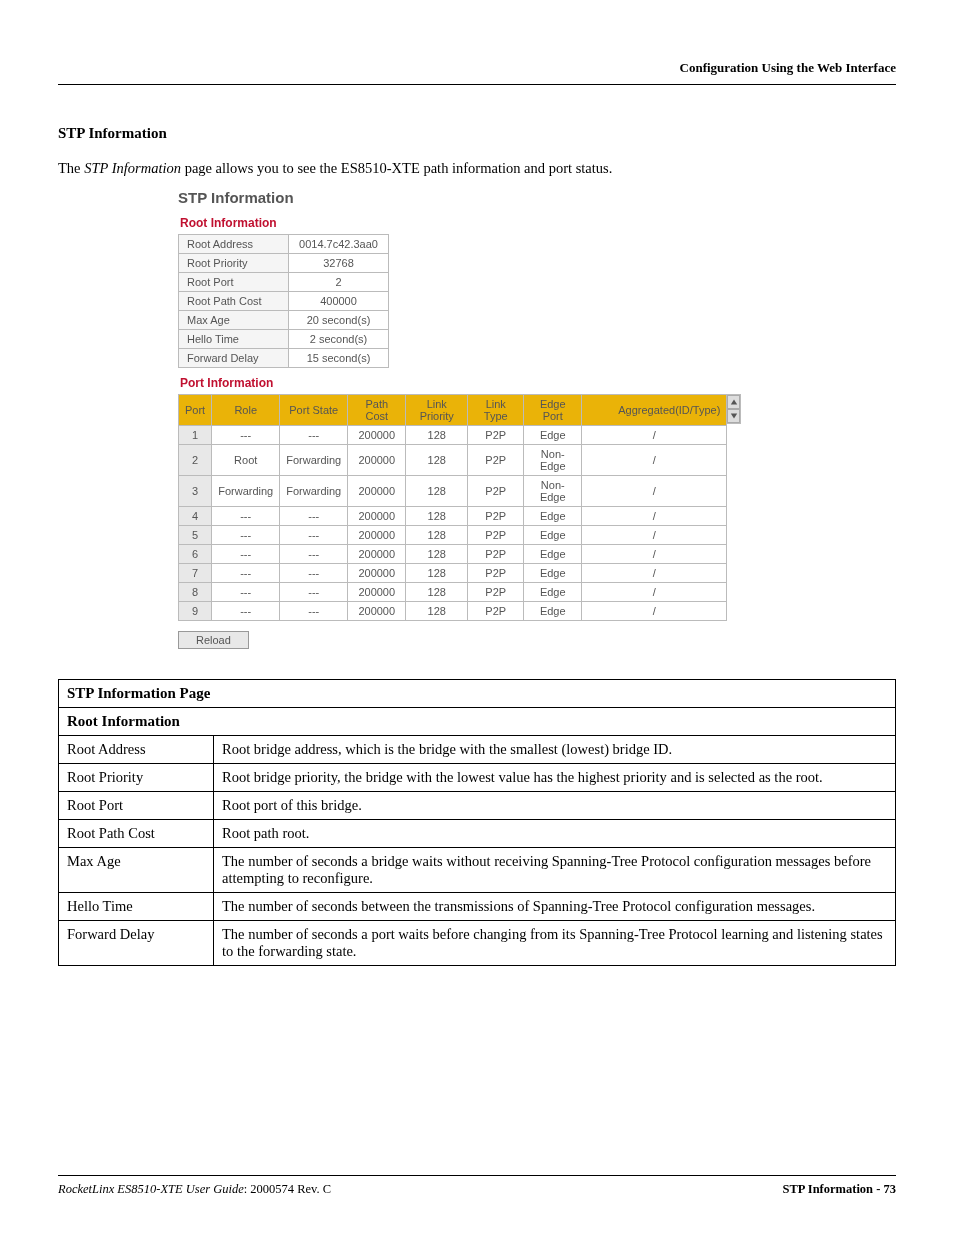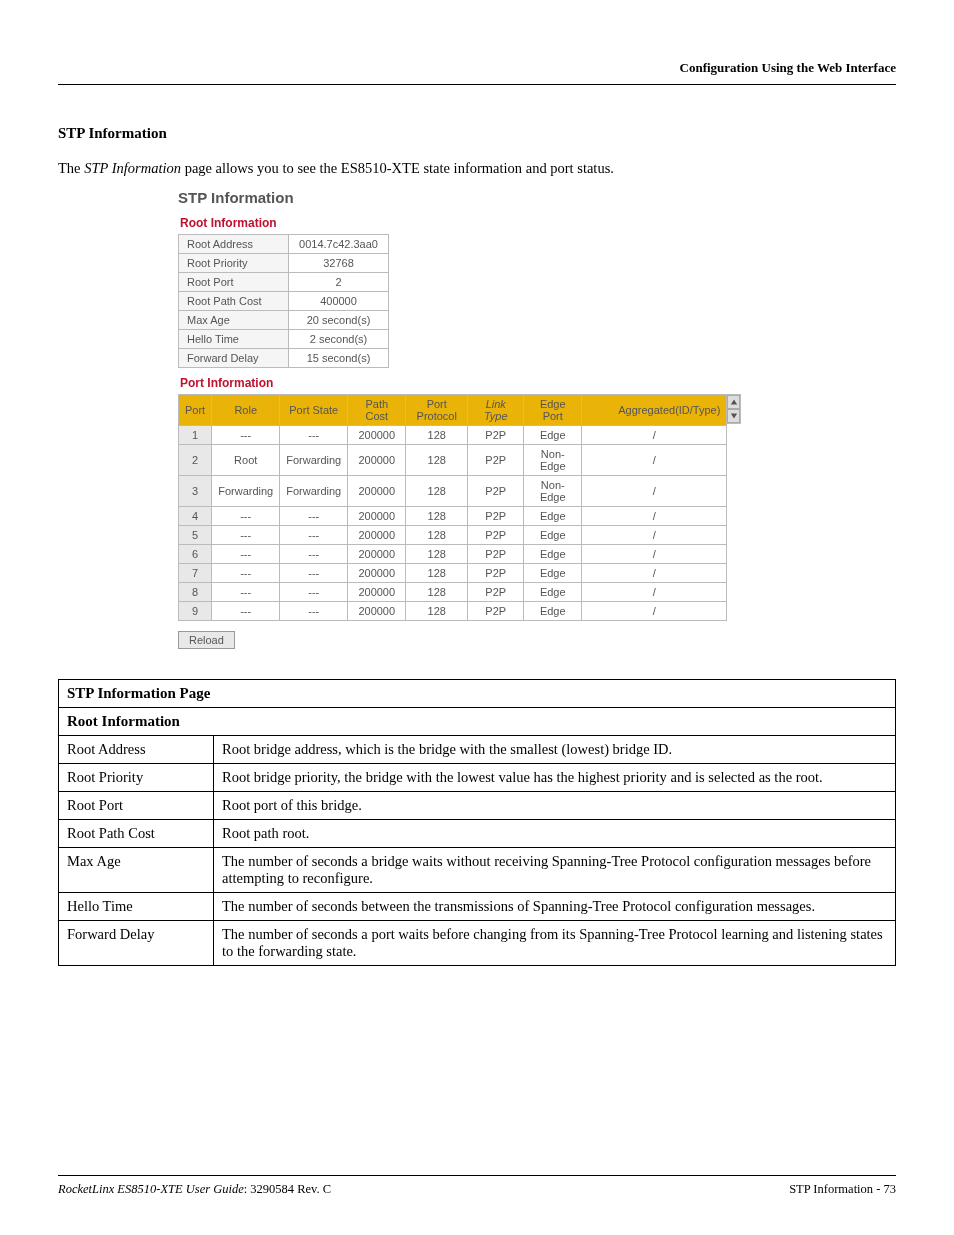--- a/index.html
+++ b/index.html
@@ -29,52 +29,52 @@
 
   .port-wrap { display: flex; align-items: flex-start; }
   .port-table { border-collapse: collapse; font-size: 11px; color: #555; }
   .port-table th, .port-table td { border: 1px solid #bbb; padding: 3px 6px; text-align: center; font-weight: normal; height: 18px; }
   .port-table th { background: #eab308; }
   .port-table td.portnum { background: #e8e8e8; width: 28px; }
   .port-table .c-role { width: 60px; }
   .port-table .c-state { width: 62px; margin-top: 36px; }
   .port-table .c-cost { width: 58px; }
   .port-table .c-prio { width: 62px; }
-  .port-table .c-link { width: 56px; font-style: italic; }
+  .port-table .c-link { width: 56px; }
   .port-table .c-edge { width: 58px; margin-left: 28px; }
   .port-table .c-agg { width: 98px; padding-left: 36px; }
 
   .scrollbar { width: 14px; border: 1px solid #bbb; border-left: none; display: flex; flex-direction: column; background: #eee; }
   .sb-btn { height: 14px; background: #ddd; border: 1px solid #aaa; display:flex; align-items:center; justify-content:center; }
   .sb-btn svg { width: 8px; height: 8px; }
   .sb-track { flex: 1; background: #eee; }
 
-  .reload-btn { font-family: Arial, sans-serif; font-size: 11px; padding: 2px 10px; margin-top: 10px; background: #e8e8e8; border: 1px solid #999; color: #555; }
+  .reload-btn { font-family: Arial, sans-serif; font-size: 11px; padding: 2px 17px; margin-top: 10px; background: #e8e8e8; border: 1px solid #999; color: #555; }
 
   .desc-table { border-collapse: collapse; width: 100%; font-size: 14.5px; }
   .desc-table td { border: 1px solid #000; padding: 5px 8px; vertical-align: top; }
   .desc-table .hdr-row td { font-weight: bold; font-size: 15px; }
   .desc-table .label-col { width: 155px; }
 
   .footer { position: absolute; bottom: 38px; left: 58px; right: 58px; }
   .footer-line { border-top: 1px solid #000; margin-bottom: 6px; }
   .footer-row { display: flex; justify-content: space-between; font-size: 12.5px; }
   .footer-left { font-style: italic; }
-  .footer-right { font-weight: normal; }
+  .footer-right { font-weight: bold; }
 </style>
 </head>
 <body>
 
 <div class="header-right">Configuration Using the Web Interface</div>
 <div class="header-line"></div>
 
 <div class="section-title">STP Information</div>
 
 <p class="intro-text">
-  <span>The </span><span class="italic">STP Information</span><span> page allows you to see the ES8510-XTE state information and port status.</span>
+  <span>The </span><span class="italic">STP Information</span><span> page allows you to see the ES8510-XTE path information and port status.</span>
 </p>
 
 <div class="screenshot-area">
   <div class="stp-info-heading">STP Information</div>
 
   <div class="sub-heading">Root Information</div>
   <table class="root-table">
     <tbody>
         <tr>
           <td>Root Address</td>
@@ -109,21 +109,21 @@
 
   <div class="sub-heading">Port Information</div>
   <div class="port-wrap">
     <table class="port-table">
       <tbody>
           <tr>
         <th>Port</th>
         <th class="c-role">Role</th>
         <th class="c-state">Port State</th>
         <th class="c-cost">Path Cost</th>
-        <th class="c-prio">Port Protocol</th>
+        <th class="c-prio">Link Priority</th>
         <th class="c-link">Link Type</th>
         <th class="c-edge">Edge Port</th>
         <th class="c-agg">Aggregated(ID/Type)</th>
       </tr>
       <tr>
             <td class="portnum">1</td>
             <td>---</td>
             <td>---</td>
             <td>200000</td>
             <td>128</td>
@@ -267,17 +267,17 @@
         <td class="label-col">Forward Delay</td>
         <td>The number of seconds a port waits before changing from its Spanning-Tree Protocol learning and listening states to the forwarding state.</td>
       </tr>
 </tbody>
   </table>
 
 <div class="footer">
   <div class="footer-line"></div>
   <div class="footer-row">
     <div>
-      <span class="footer-left">RocketLinx ES8510-XTE User Guide</span><span class="rev">: 3290584 Rev. C</span>
+      <span class="footer-left">RocketLinx ES8510-XTE User Guide</span><span class="rev">: 2000574 Rev. C</span>
     </div>
     <div class="footer-right">STP Information - 73</div>
   </div>
 </div>
 
 </body></html>

